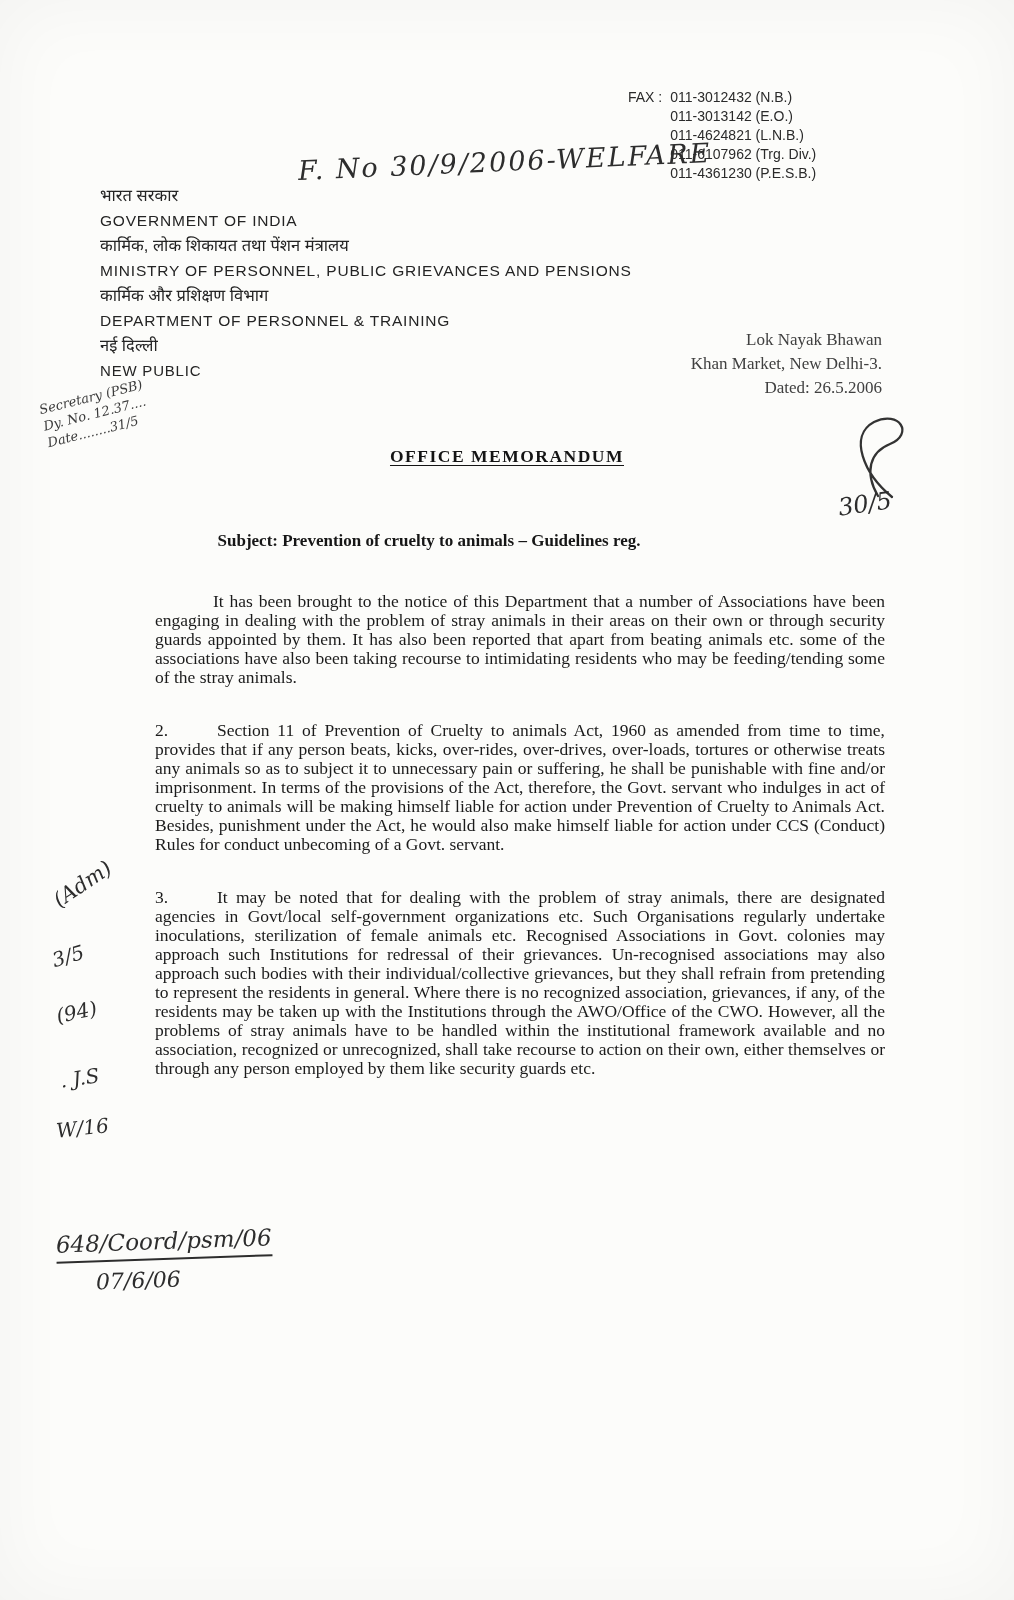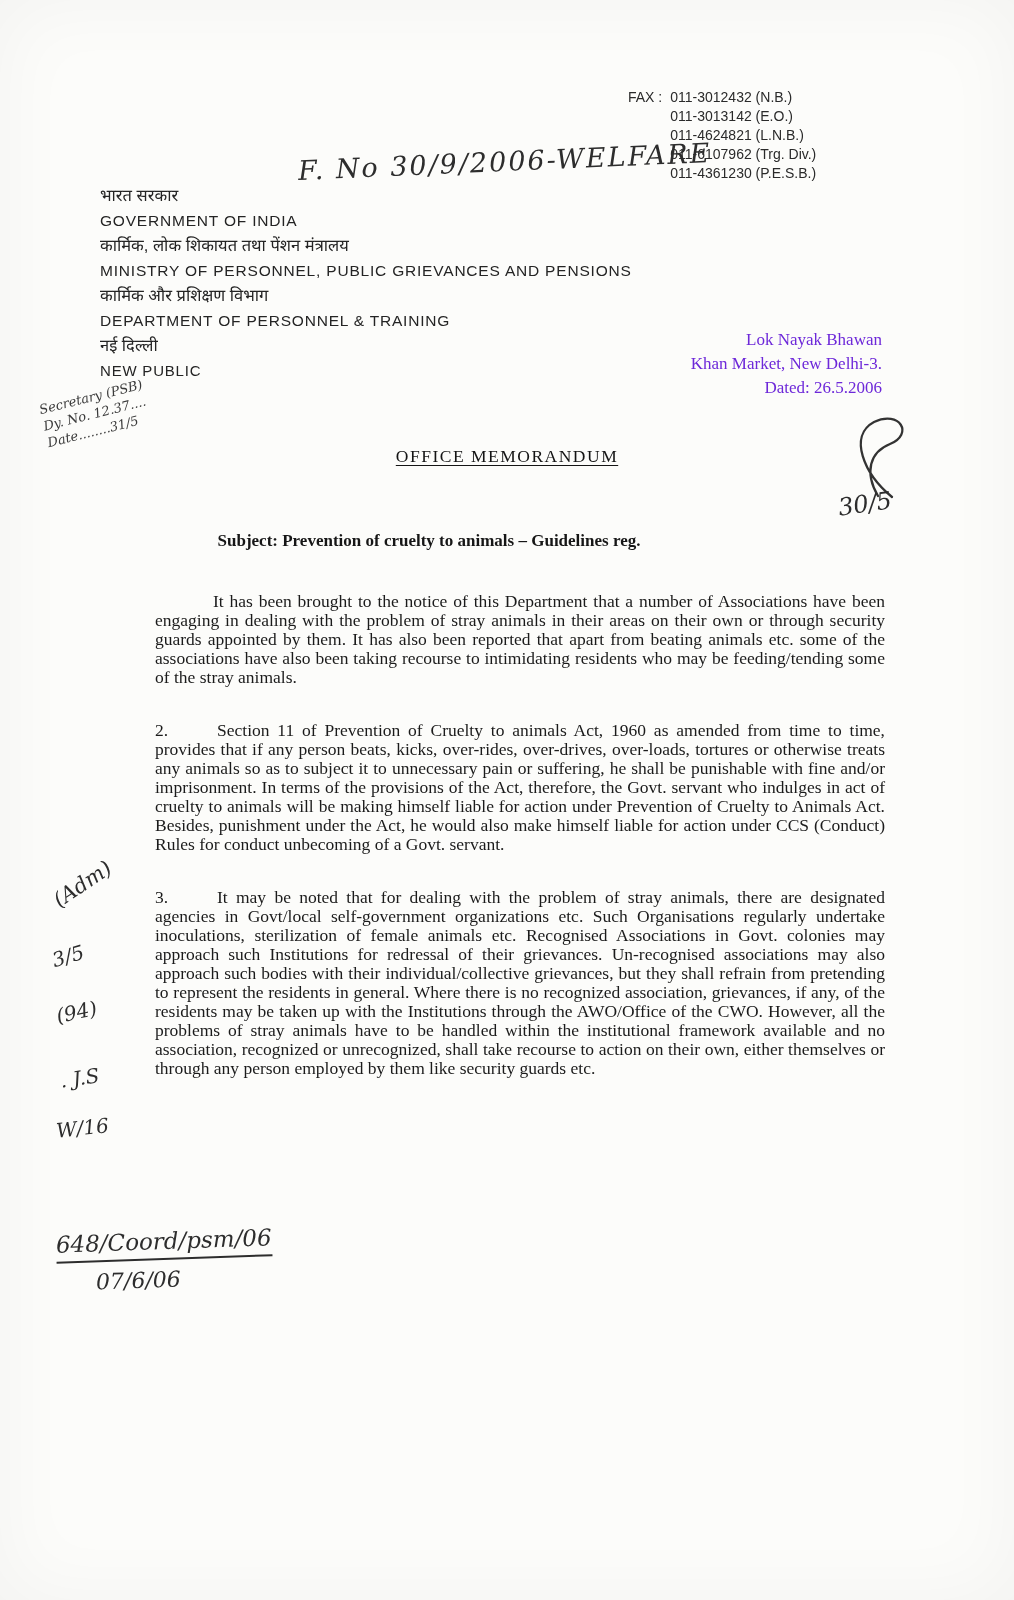--- a/index.html
+++ b/index.html
@@ -63,21 +63,21 @@
 
   
   .address-block {
     position: absolute;
     top: 328px;
     left: 600px;
     width: 282px;
     text-align: right;
     font-size: 17px;
     line-height: 24px;
-    color: #6d28d9;
+    color: #404040;
   }
 
   
   .stamp {
     position: absolute;
     top: 388px;
     left: 42px;
     transform: rotate(-14deg);
     font-size: 13px;
     line-height: 17px;
@@ -86,21 +86,21 @@
   }
 
   
   .memo-title {
     position: absolute;
     top: 446px;
     left: 0;
     width: 1014px;
     text-align: center;
     font-size: 17.5px;
-    font-weight: normal;
+    font-weight: bold;
     letter-spacing: 1.5px;
     text-decoration: underline;
     text-underline-offset: 3px;
     color: #141414;
   }
 
   
   .signature-mark {
     position: absolute;
     top: 412px;

